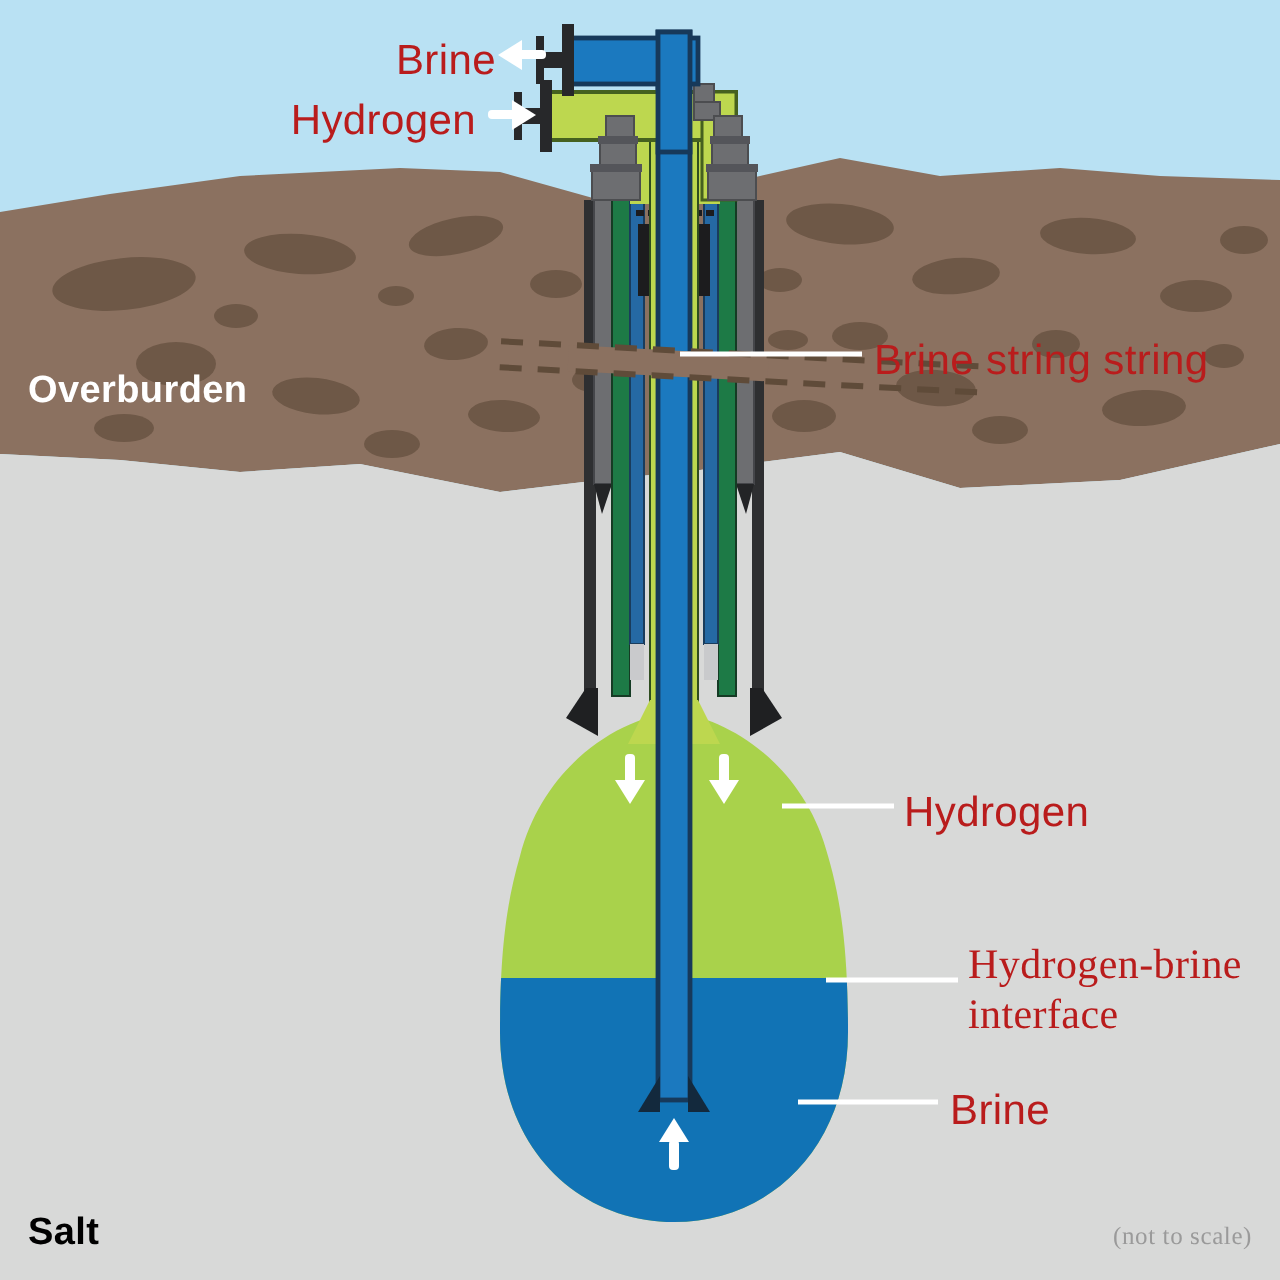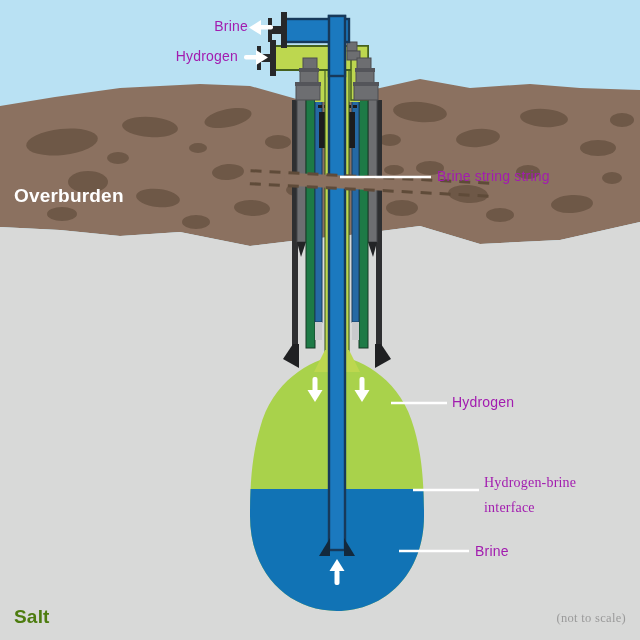--- a/index.html
+++ b/index.html
@@ -3,27 +3,27 @@
 <meta charset="utf-8">
 <style>
   html,body{margin:0;padding:0;background:#d8d9d8;}
   #stage{
     position:relative;width:640px;height:640px;overflow:hidden;
     background:#d8d9d8;
     font-family:"Liberation Sans",sans-serif;
   }
   #art{position:absolute;left:0;top:0;}
   .lbl{
-    position:absolute;color:#a21caf;font-size:14px;line-height:1.2;
+    position:absolute;color:#b91c1c;font-size:21px;line-height:1.2;
     white-space:nowrap;letter-spacing:.2px;
   }
   .lbl.right-align{text-align:right;}
   .lbl.ground{font-weight:bold;font-size:19px;text-align:center;}
   .lbl.on-brown{color:#ffffff;}
-  .lbl.on-gray{color:#4d7c0f;}
+  .lbl.on-gray{color:#000000;}
   .lbl.note{font-size:12.5px;color:#9a9a9a;letter-spacing:.3px;font-family:Liberation Serif, serif;}
   .lbl.two-line{line-height:25px;white-space:nowrap;}
 </style>
 </head>
 <body>
 
 <div id="stage">
 
 <svg id="art" width="640" height="640" viewBox="0 0 640 640">
 

